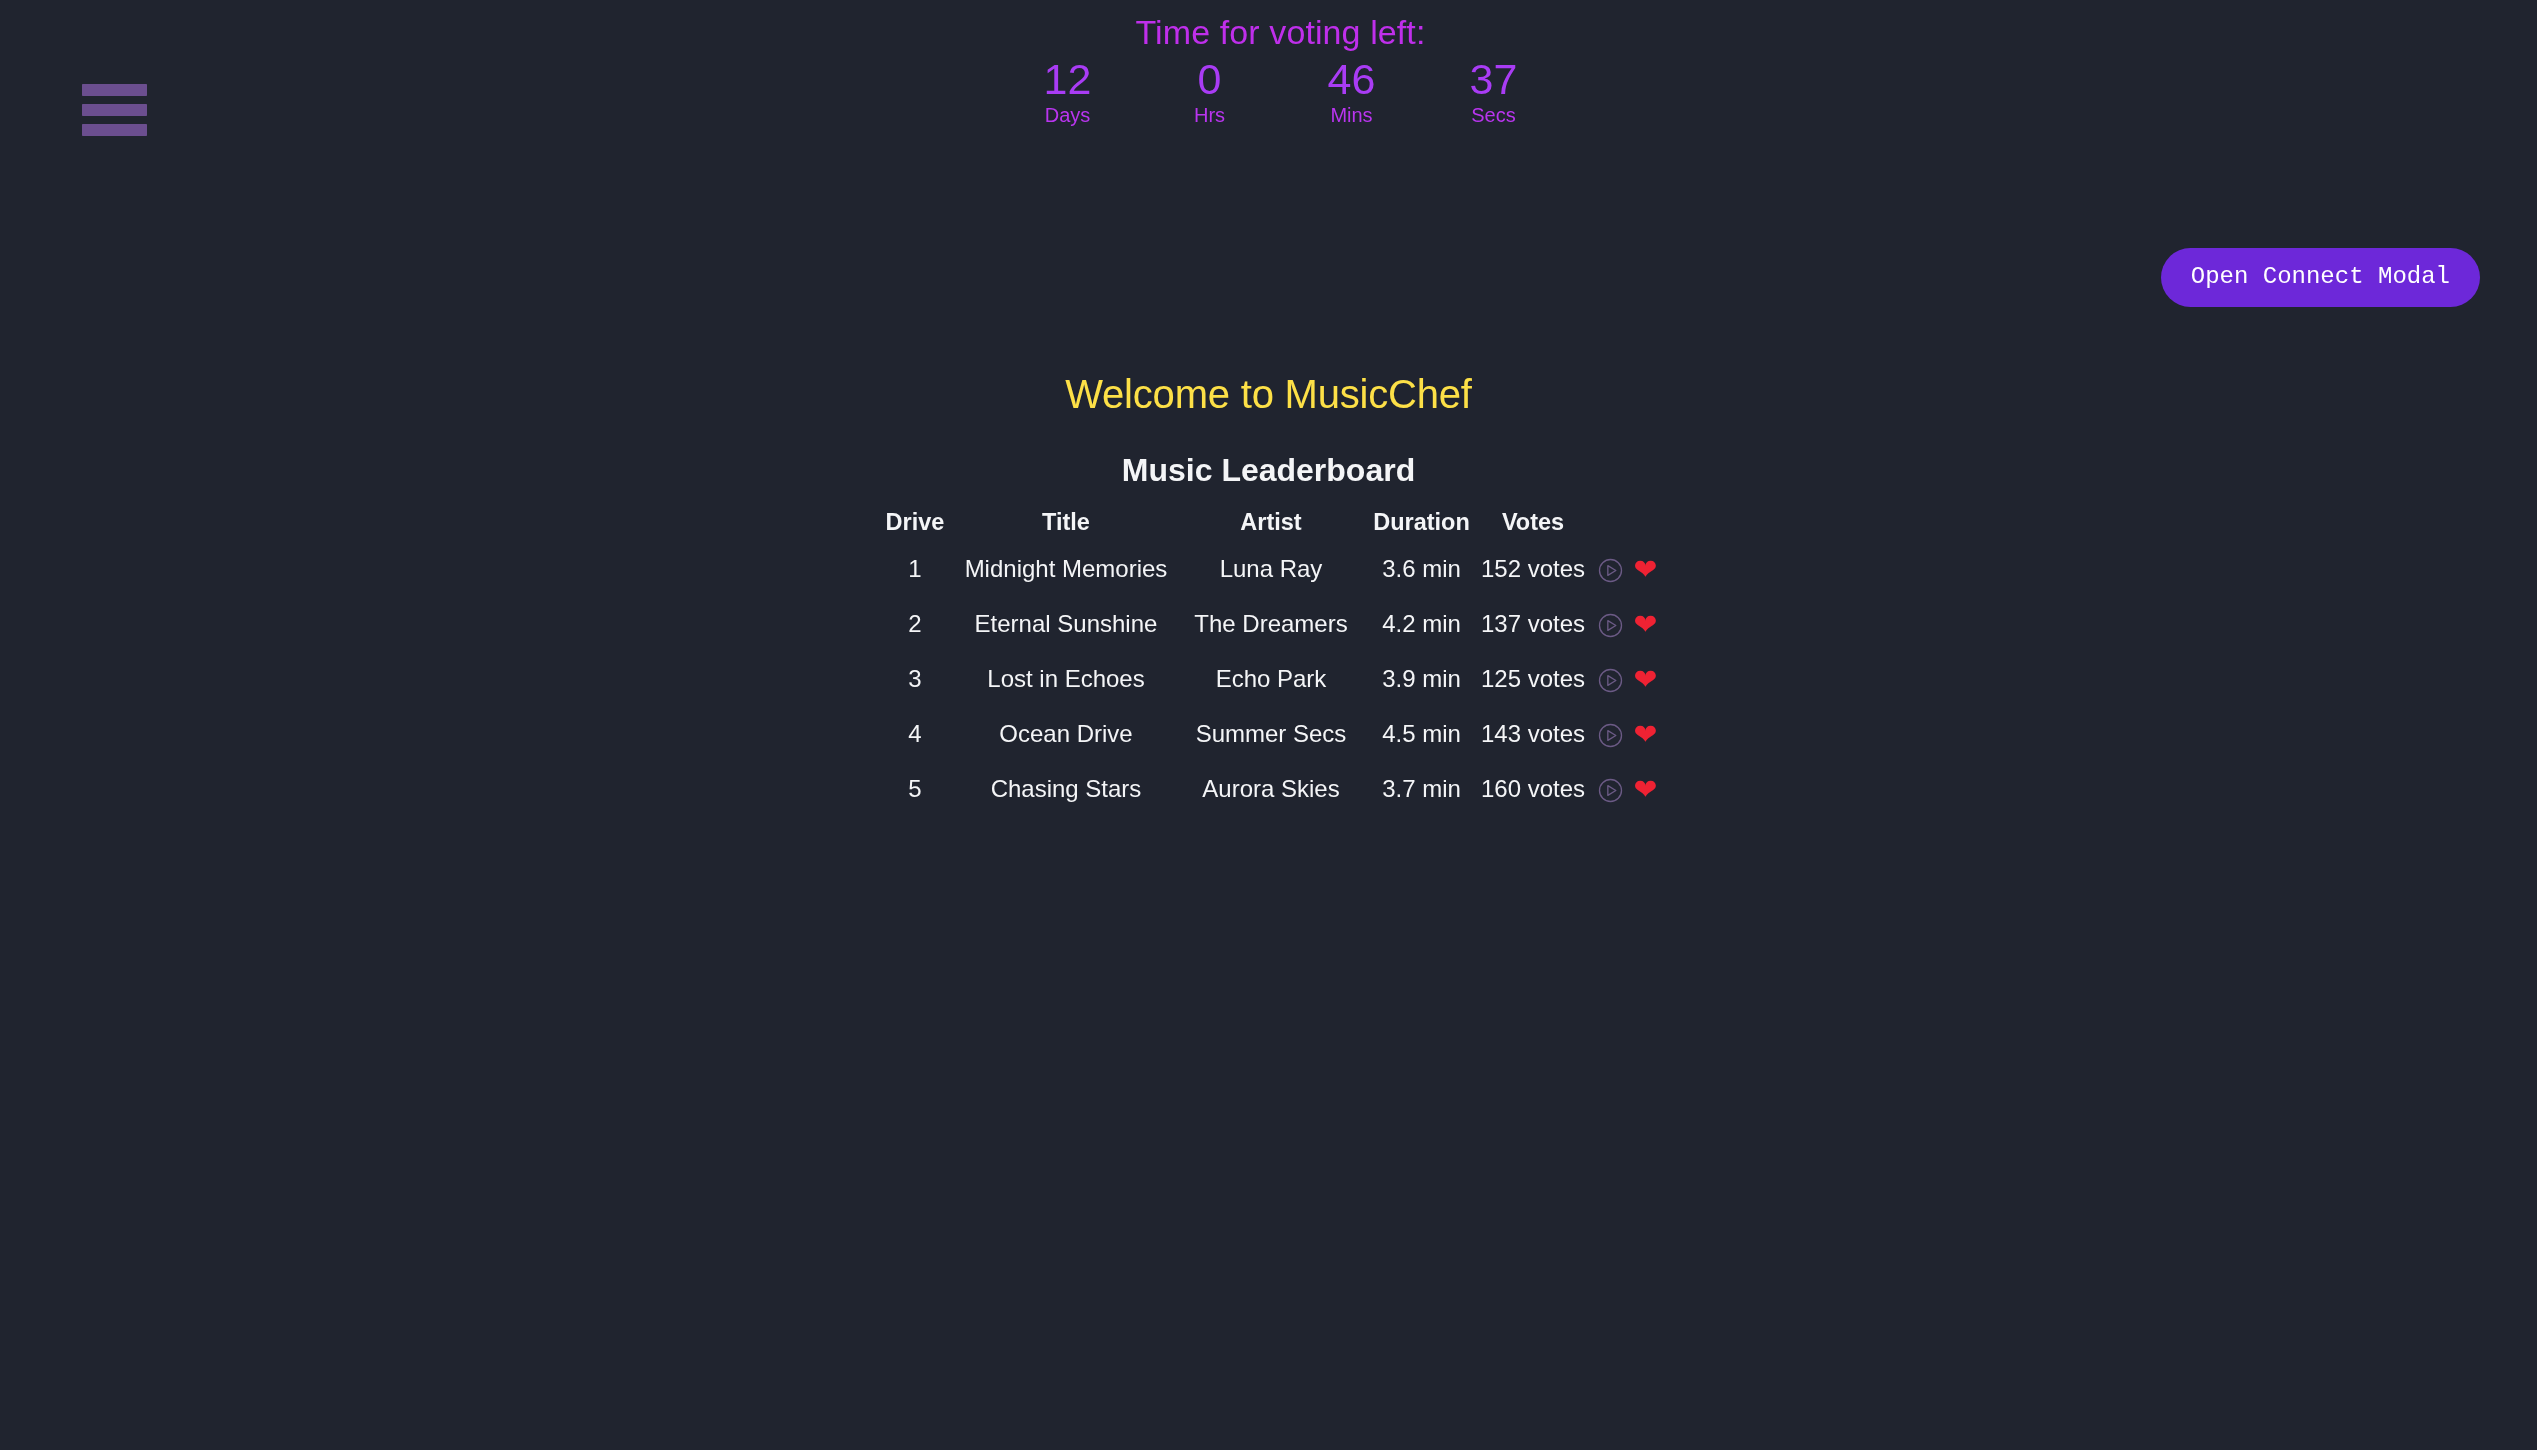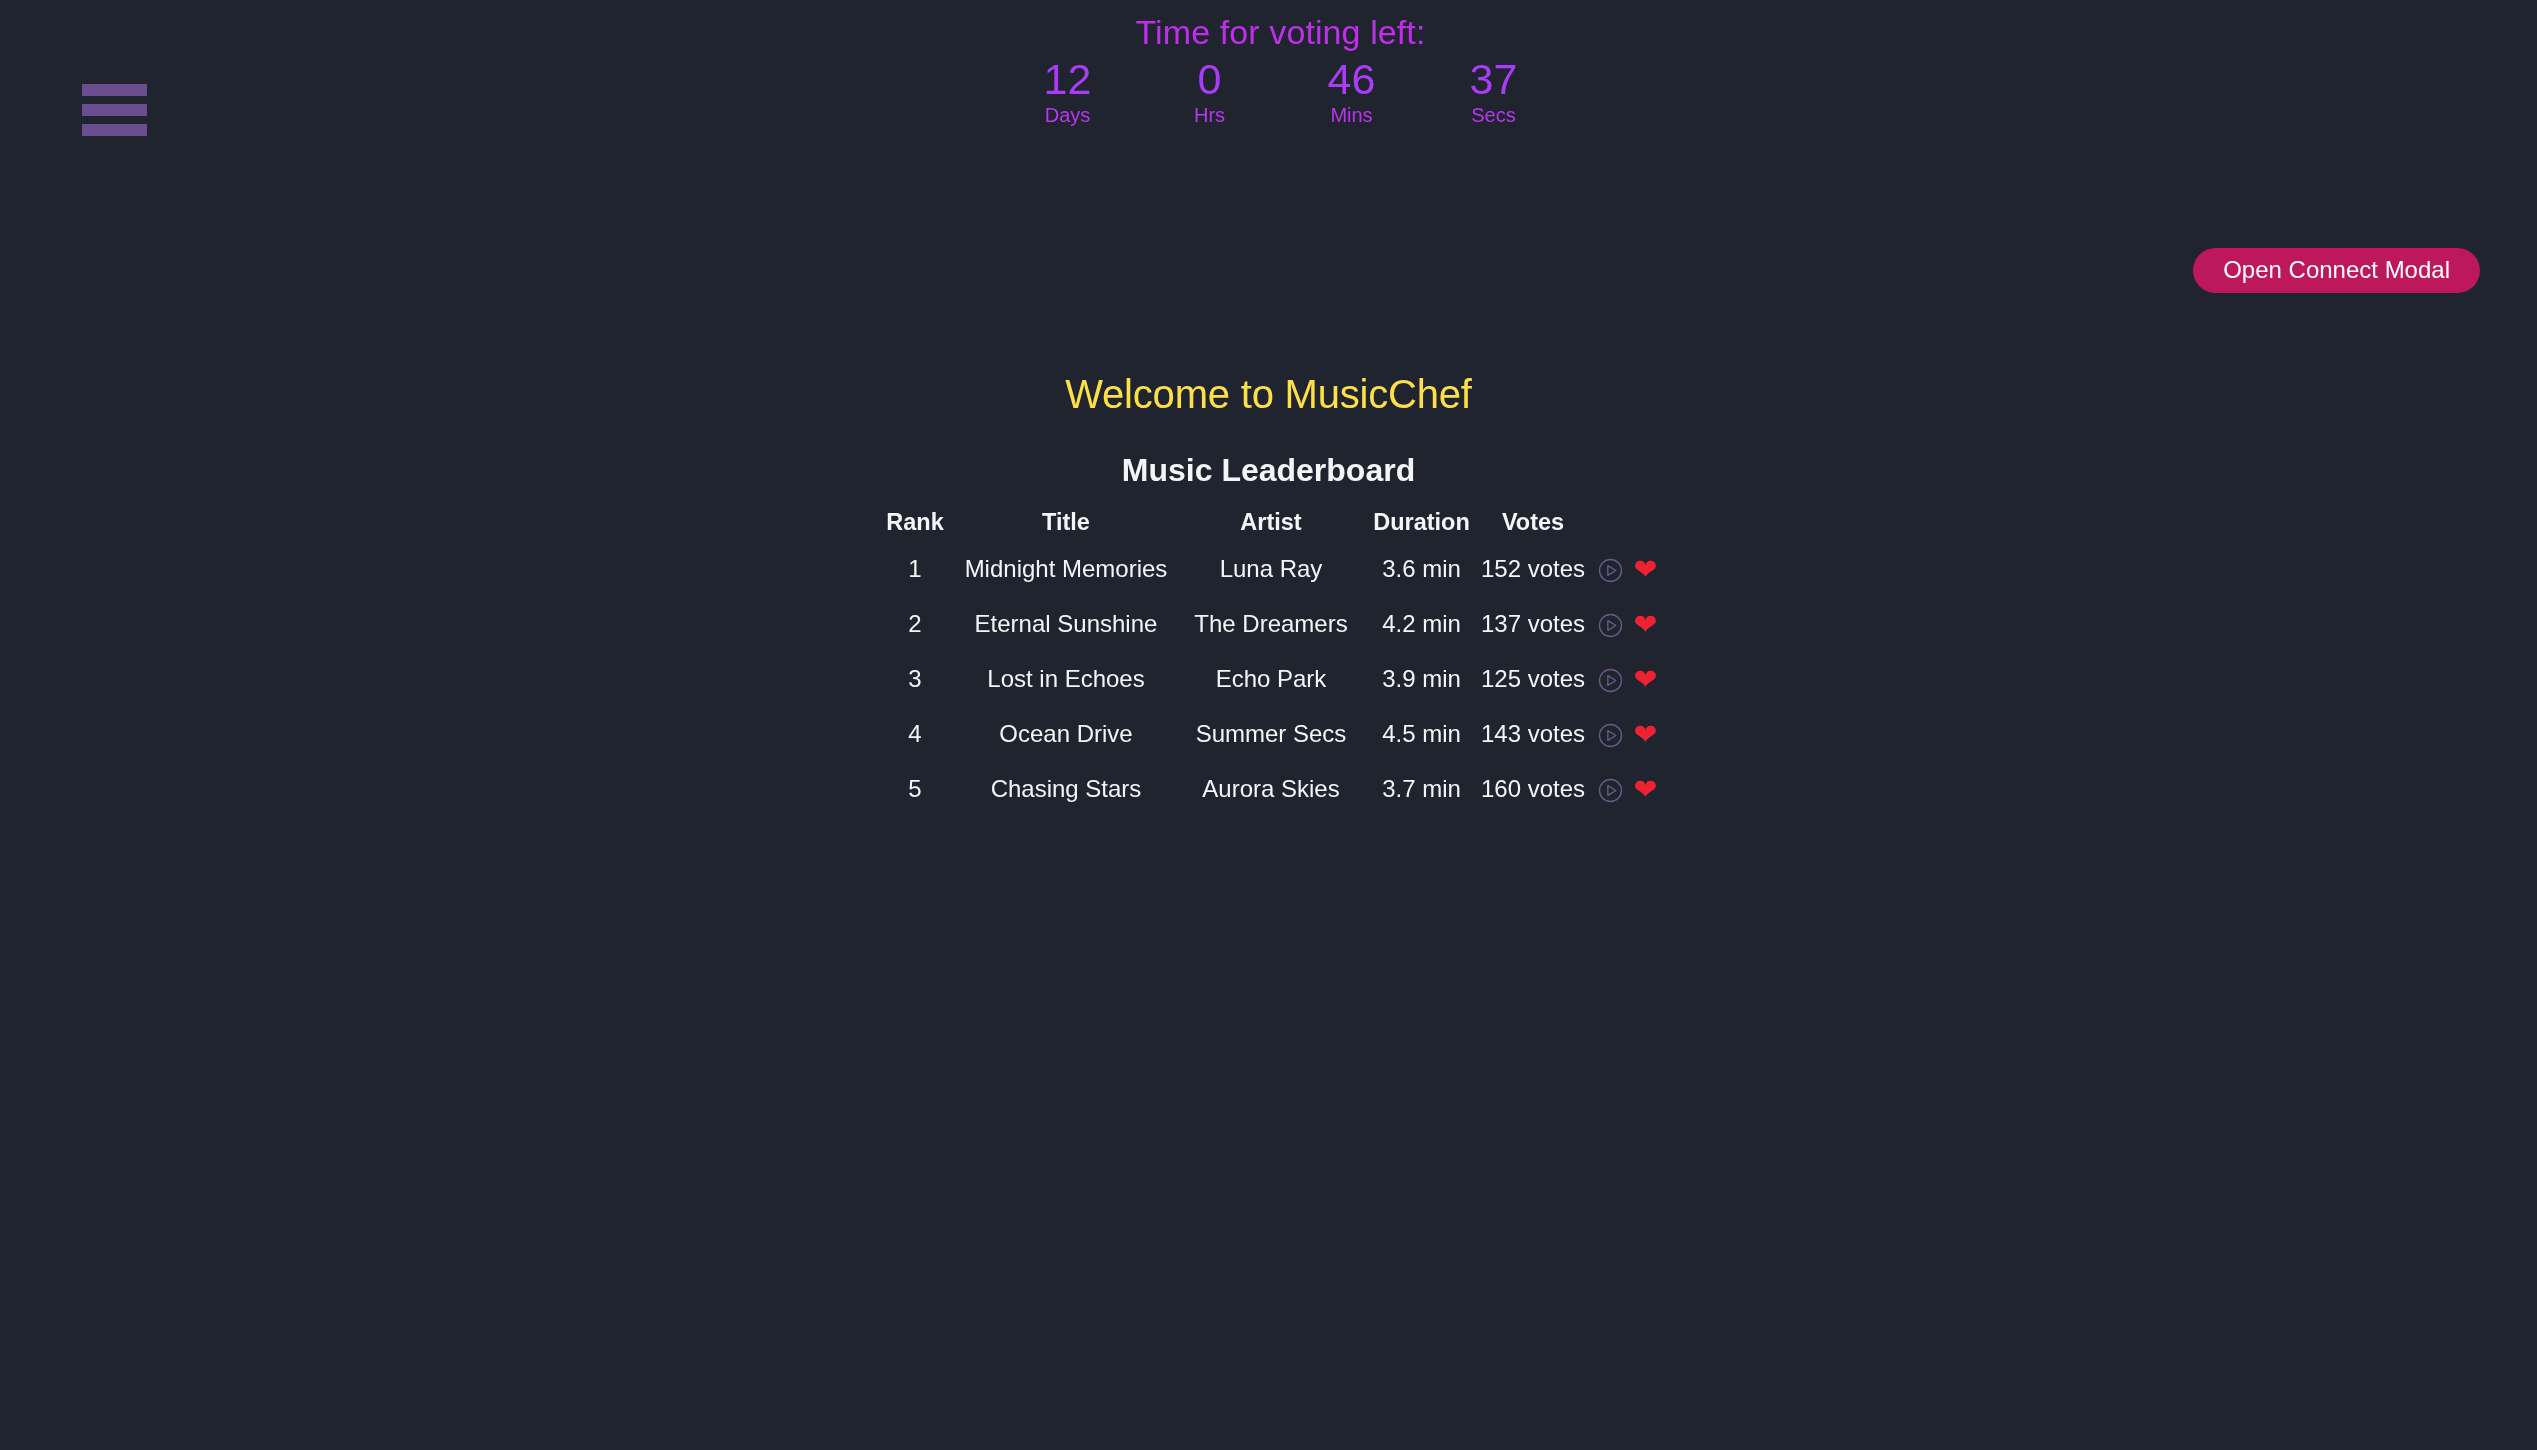--- a/index.html
+++ b/index.html
@@ -71,27 +71,27 @@
 
   
   .modal-buttons {
     position: absolute;
     top: 248px;
     right: 57px;
     display: flex;
     gap: 25px;
   }
   .modal-btn {
-    background: #be185d;
+    background: #6d28d9;
     color: #ffffff;
     border: none;
     border-radius: 838px;
-    font-family: Liberation Sans, sans-serif;
+    font-family: Liberation Mono, monospace;
     font-size: 24px;
-    padding: 8px 30px;
+    padding: 15px 30px;
     cursor: pointer;
     white-space: nowrap;
     line-height: 1.2;
   }
 
   
   .main {
     position: absolute;
     top: 0;
     left: 0;
@@ -202,21 +202,21 @@
 </div>
 
 <div class="main">
   <h1 class="welcome-title">Welcome to MusicChef</h1>
   <h2 class="leaderboard-title">Music Leaderboard</h2>
 
   <div class="table-wrap">
     <table class="leaderboard">
       <thead>
         <tr>
-          <th class="col-rank">Rank</th>
+          <th class="col-rank">Drive</th>
           <th class="col-title">Title</th>
           <th class="col-artist">Artist</th>
           <th class="col-duration">Duration</th>
           <th class="col-votes">Votes</th>
           <th class="col-play"></th>
           <th class="col-like"></th>
         </tr>
       </thead>
       <tbody id="leaderboard-body">
           <tr>

